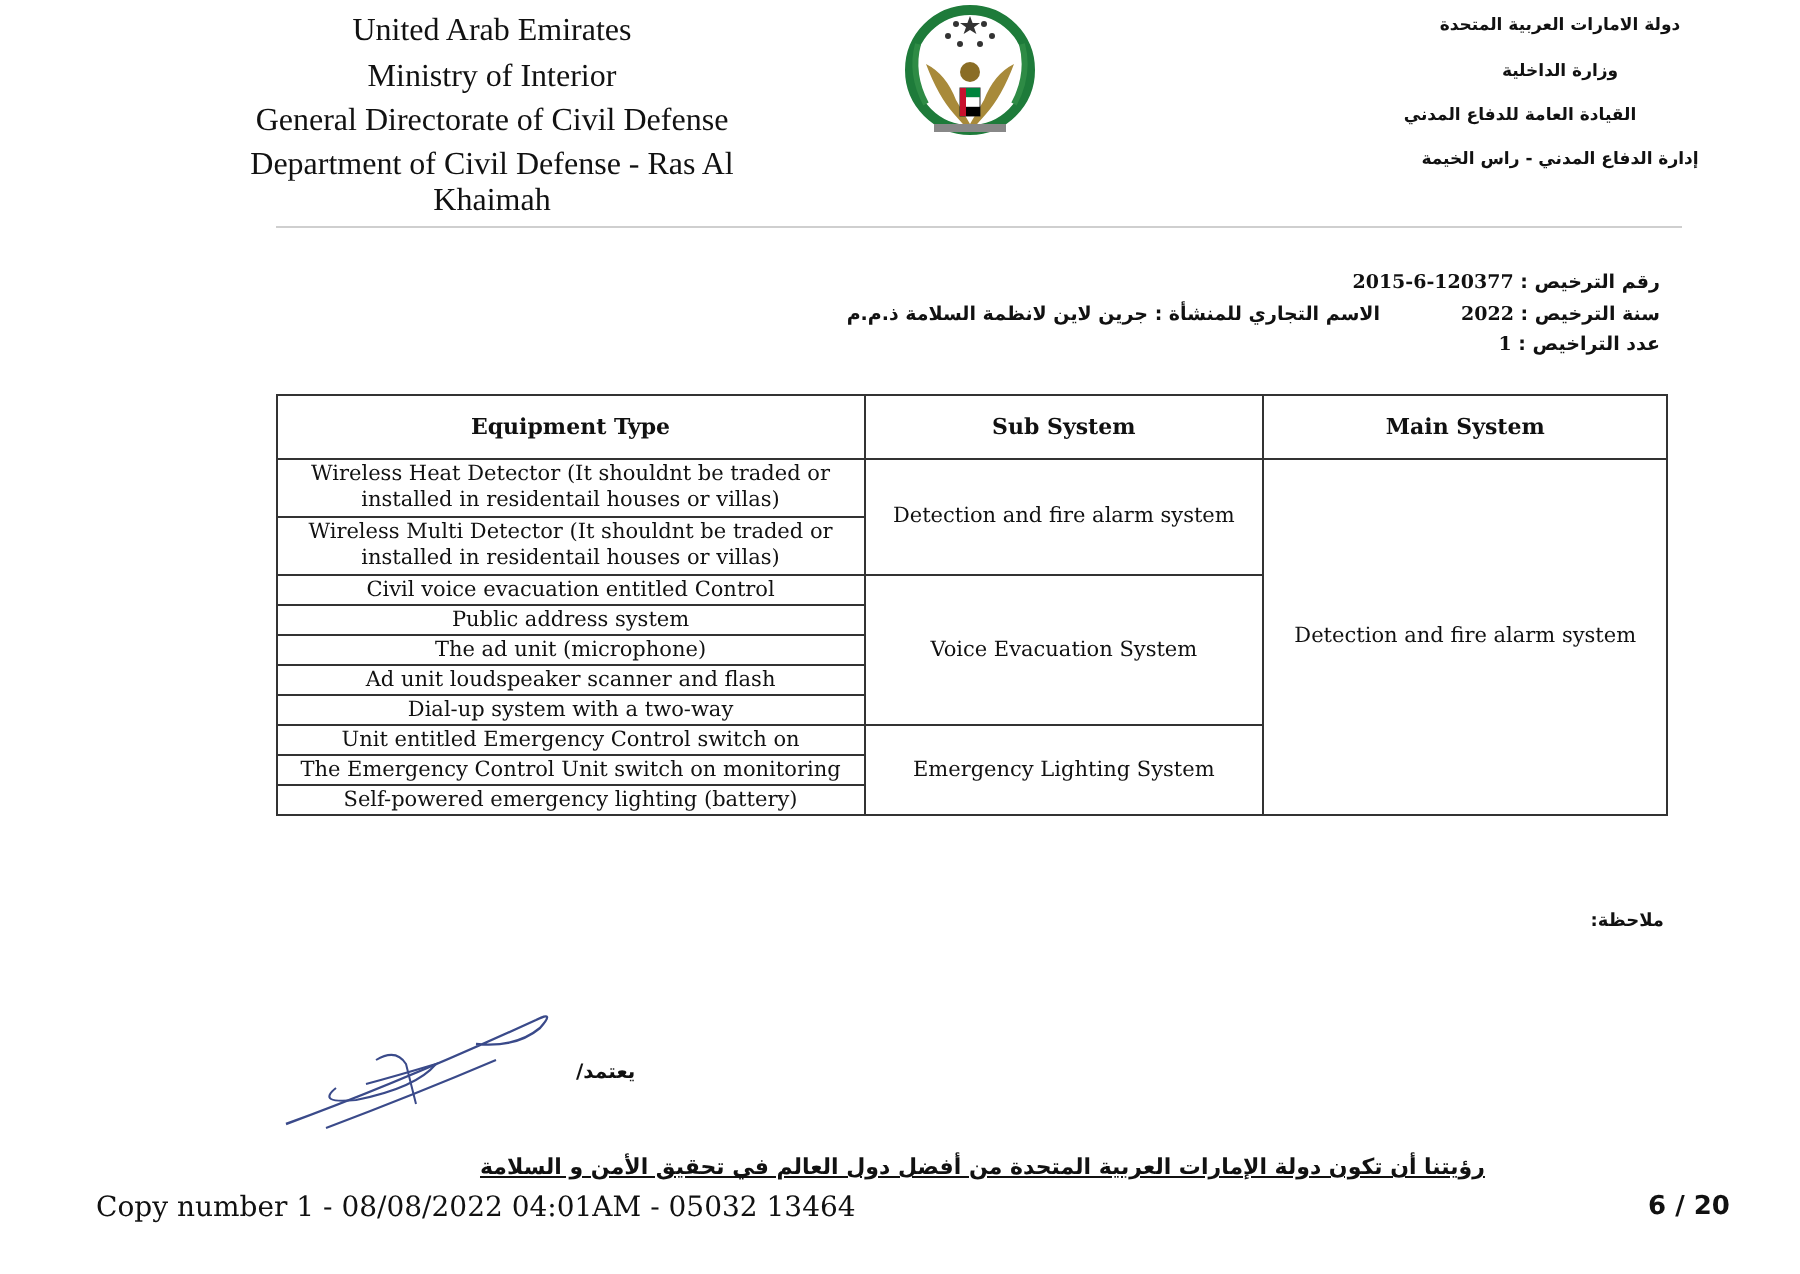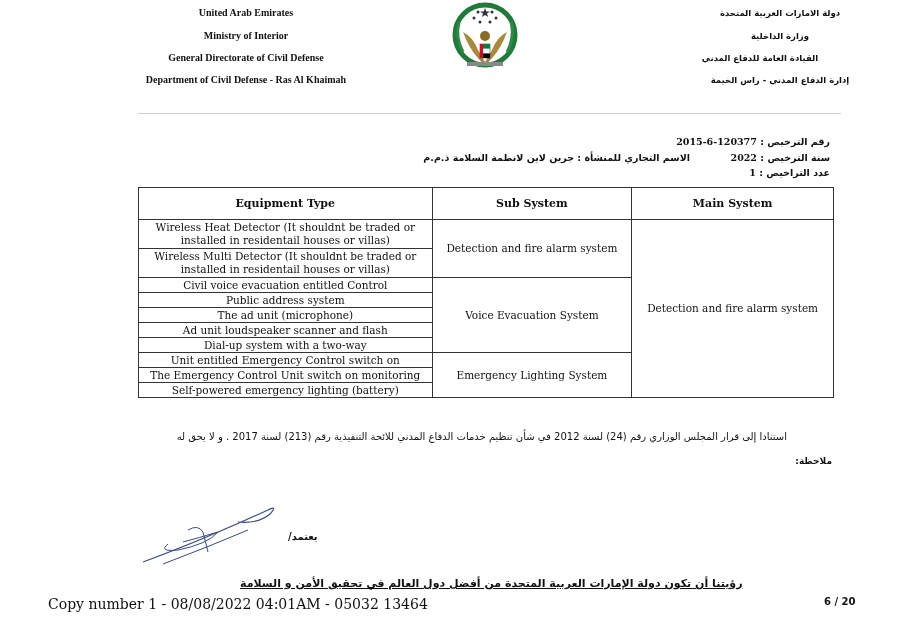--- a/index.html
+++ b/index.html
@@ -1,32 +1,32 @@
 <!DOCTYPE html>
 <html><head>
 <meta charset="utf-8">
 <style>
   html, body { margin:0; padding:0; background:#ffffff; }
   body { width:900px; height:637px; position:relative; overflow:hidden; font-family:"DejaVu Serif", serif; color:#111; }
   .abs { position:absolute; }
-  .hdr-en { font-family:"Liberation Serif", serif; font-size:10px; font-weight:bold; text-align:center; width:300px; }
+  .hdr-en { font-family:"Liberation Serif", serif; font-size:16px; font-weight:normal; text-align:center; width:300px; }
   .hdr-ar { font-family:"DejaVu Sans", sans-serif; font-size:8.5px; font-weight:bold; text-align:center; width:180px; direction:rtl; }
   .divider { left:138px; top:113px; width:703px; height:1px; background:#cfcfcf; }
   .lic { font-family:"DejaVu Sans", sans-serif; font-size:9.5px; font-weight:bold; direction:rtl; white-space:nowrap; }
-  table.eq { position:absolute; left:138px; top:187px; width:696px; border-collapse:collapse; font-family:"DejaVu Serif", serif; font-size:10.5px; }
+  table.eq { position:absolute; left:138px; top:197px; width:696px; border-collapse:collapse; font-family:"DejaVu Serif", serif; font-size:10.5px; }
   table.eq th, table.eq td { border:1px solid #333; text-align:center; padding:0 4px; line-height:13px; }
   table.eq th { height:31px; font-weight:bold; font-size:11px; }
   table.eq td.eq1 { height:14px; }
   table.eq td.eq2 { height:28px; }
   .notes { font-family:"DejaVu Sans", sans-serif; font-size:10px; direction:rtl; line-height:13px; }
   .notes .num { font-family:"DejaVu Serif", serif; font-size:12px; }
   .sig-label { font-family:"DejaVu Sans", sans-serif; font-size:10px; font-weight:bold; direction:rtl; }
   .vision { font-family:"DejaVu Sans", sans-serif; font-size:11px; font-weight:bold; text-decoration:underline; direction:rtl; white-space:nowrap; }
   .footer { font-family:"DejaVu Serif", serif; font-size:14px; }
-  .page { font-family:"DejaVu Sans", sans-serif; font-size:10px; font-weight:bold; }
+  .page { font-family:"DejaVu Sans", sans-serif; font-size:13px; font-weight:bold; }
 </style>
 </head>
 <body>
 
 <div class="abs hdr-en" style="left:96px; top:7px;">United Arab Emirates</div>
 <div class="abs hdr-en" style="left:96px; top:30px;">Ministry of Interior</div>
 <div class="abs hdr-en" style="left:96px; top:52px;">General Directorate of Civil Defense</div>
 <div class="abs hdr-en" style="left:96px; top:74px;">Department of Civil Defense - Ras Al Khaimah</div>
 
 <div class="abs" style="left:445px; top:2px; width:80px; height:70px;">
@@ -124,21 +124,20 @@
     </tr>
     <tr>
       <td class="eq1">Self-powered emergency lighting (battery)</td>
     </tr>
   </tbody>
 </table>
 
 <div class="abs notes" style="right:68px; top:455px; font-weight:bold; font-size:9px;">ملاحظة:</div>
 <div class="abs notes" style="right:113px; top:430px; width:640px;">
   <div>
-    <div>استنادا إلى قرار المجلس الوزاري رقم (24) لسنة 2012 في شأن تنظيم خدمات الدفاع المدني للائحة التنفيذية رقم (213) لسنة 2017 . و لا يحق له</div>
   </div>
 </div>
 
 <div class="abs" style="left:138px; top:502px; width:145px; height:65px;">
   <svg width="145" height="65" viewBox="0 0 145 65">
     <path d="M5 60 Q60 40 130 8 Q140 3 132 12 Q120 22 100 20" stroke="#3a4a8a" stroke-width="1.2" fill="none"></path>
     <path d="M25 62 Q70 45 110 28" stroke="#3a4a8a" stroke-width="1" fill="none"></path>
     <path d="M30 42 Q20 50 40 48 Q70 42 80 30 Q60 36 45 40" stroke="#3a4a8a" stroke-width="1" fill="none"></path>
     <path d="M50 28 Q60 22 65 30 L70 50" stroke="#3a4a8a" stroke-width="1" fill="none"></path>
   </svg>

